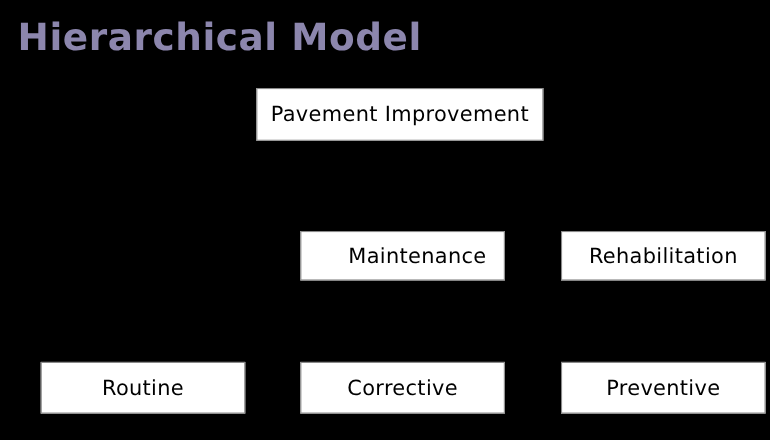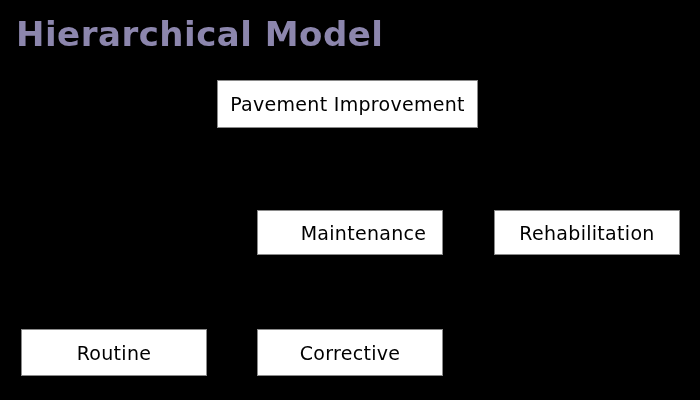--- a/index.html
+++ b/index.html
@@ -30,20 +30,21 @@
     background: #ffffff;
     border: 1px solid #8a8a8a;
     box-sizing: border-box;
     display: flex;
     align-items: center;
     justify-content: center;
     color: #000000;
     font-size: 19px;
     letter-spacing: 0.3px;
     white-space: nowrap;
+    margin-left: 16px;
   }
   
   .node-root     { left: 217px; top: 80px;  width: 261px; height: 48px; }
   
   .node-l2-0     { left: 21px;  top: 210px; width: 186px; height: 45px; }
   .node-l2-1     { left: 257px; top: 210px; width: 186px; height: 45px; padding-left: 27px; }
   .node-l2-2     { left: 494px; top: 210px; width: 186px; height: 45px; align-items: center; }
   
   .node-l3-0     { left: 21px;  top: 329px; width: 186px; height: 47px; }
   .node-l3-1     { left: 257px; top: 329px; width: 186px; height: 47px; }
@@ -70,14 +71,17 @@
   </div>
 
   <div class="node node-l3-1">
     <span>Corrective</span>
   </div>
 
   <div class="node node-l3-0">
     <span>Routine</span>
   </div>
 
+  <div class="node node-l3-2">
+    <span>Preventive</span>
+  </div>
 
 </div>
 
 </body></html>

